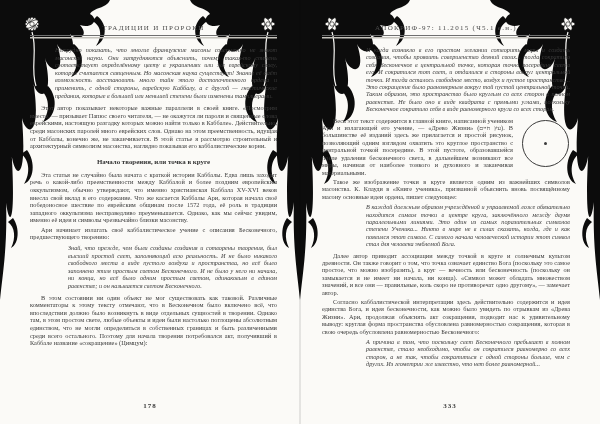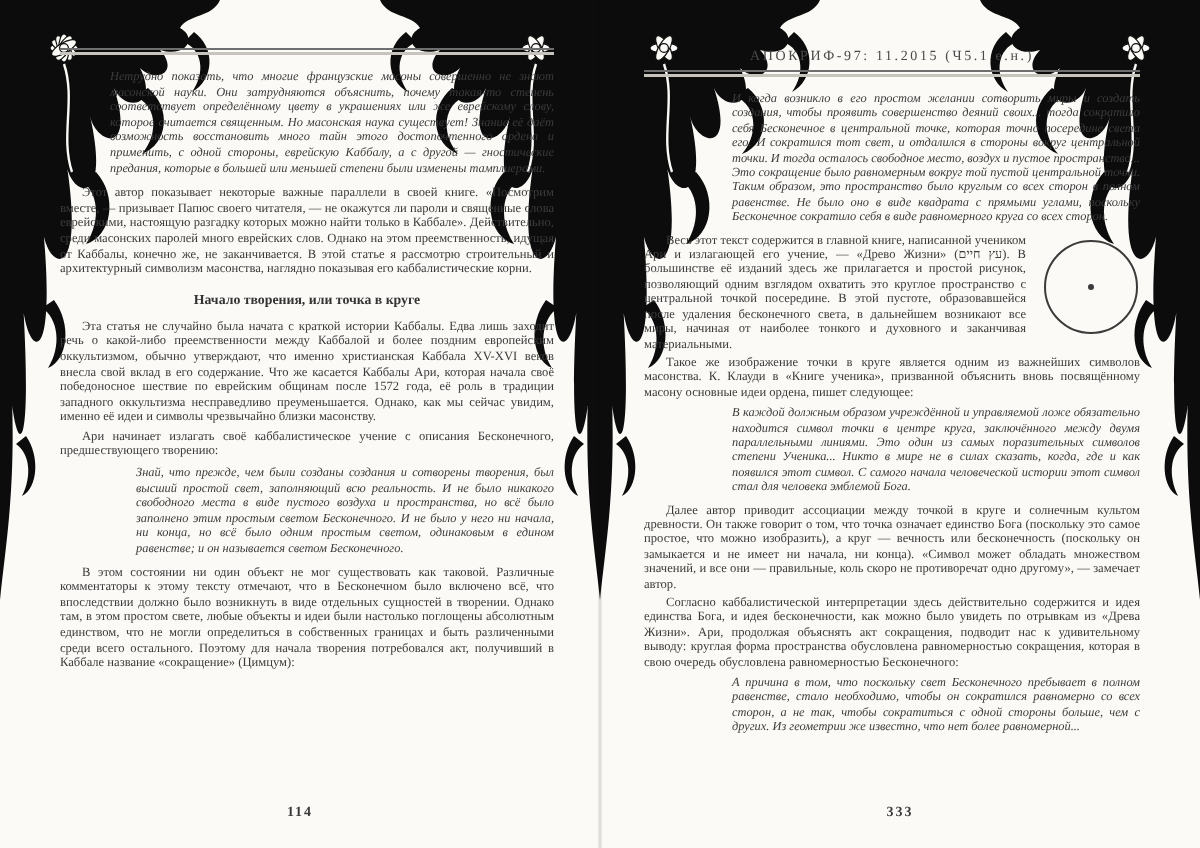--- a/index.html
+++ b/index.html
@@ -122,33 +122,34 @@
       <path d="M0 8 C6 26 -2 44 4 62" stroke="#fbfaf7" stroke-width="1.2" fill="none"></path>
       <ellipse rx="7" ry="2.6" fill="#fbfaf7" stroke="#0c0c0c" stroke-width="0.6"></ellipse>
       <ellipse rx="7" ry="2.6" transform="rotate(60)" fill="#fbfaf7" stroke="#0c0c0c" stroke-width="0.6"></ellipse>
       <ellipse rx="7" ry="2.6" transform="rotate(120)" fill="#fbfaf7" stroke="#0c0c0c" stroke-width="0.6"></ellipse>
       <circle r="2.2" fill="#fbfaf7" stroke="#0c0c0c" stroke-width="0.6"></circle>
     </g>
   </svg>
 
   <div class="page left">
     <div class="content">
+      <div class="running-head">ТРАДИЦИИ И ПРОРОКИ</div>
       <div class="head-rule"></div>
 
       <p class="quote intro">Нетрудно показать, что многие французские масоны совершенно не знают масонской науки. Они затрудняются объяснить, почему такая-то степень соответствует определённому цвету в украшениях или же еврейскому слову, которое считается священным. Но масонская наука существует! Знание её даёт возможность восстановить много тайн этого достопочтенного ордена и применить, с одной стороны, еврейскую Каббалу, а с другой — гностические предания, которые в большей или меньшей степени были изменены тамплиерами.</p>
       <p class="para">Этот автор показывает некоторые важные параллели в своей книге. «Посмотрим вместе, — призывает Папюс своего читателя, — не окажутся ли пароли и священные слова еврейскими, настоящую разгадку которых можно найти только в Каббале». Действительно, среди масонских паролей много еврейских слов. Однако на этом преемственность, идущая от Каббалы, конечно же, не заканчивается. В этой статье я рассмотрю строительный и архитектурный символизм масонства, наглядно показывая его каббалистические корни.</p>
 
       <div class="section-heading">Начало творения, или точка в круге</div>
 
       <p class="para">Эта статья не случайно была начата с краткой истории Каббалы. Едва лишь заходит речь о какой-либо преемственности между Каббалой и более поздним европейским оккультизмом, обычно утверждают, что именно христианская Каббала XV-XVI веков внесла свой вклад в его содержание. Что же касается Каббалы Ари, которая начала своё победоносное шествие по еврейским общинам после 1572 года, её роль в традиции западного оккультизма несправедливо преуменьшается. Однако, как мы сейчас увидим, именно её идеи и символы чрезвычайно близки масонству.</p>
       <p class="para">Ари начинает излагать своё каббалистическое учение с описания Бесконечного, предшествующего творению:</p>
       <p class="quote">Знай, что прежде, чем были созданы создания и сотворены творения, был высший простой свет, заполняющий всю реальность. И не было никакого свободного места в виде пустого воздуха и пространства, но всё было заполнено этим простым светом Бесконечного. И не было у него ни начала, ни конца, но всё было одним простым светом, одинаковым в едином равенстве; и он называется светом Бесконечного.</p>
       <p class="para">В этом состоянии ни один объект не мог существовать как таковой. Различные комментаторы к этому тексту отмечают, что в Бесконечном было включено всё, что впоследствии должно было возникнуть в виде отдельных сущностей в творении. Однако там, в этом простом свете, любые объекты и идеи были настолько поглощены абсолютным единством, что не могли определиться в собственных границах и быть различенными среди всего остального. Поэтому для начала творения потребовался акт, получивший в Каббале название «сокращение» (Цимцум):</p>
     </div>
-    <div class="page-number">114</div>
+    <div class="page-number">178</div>
   </div>
 
   <div class="page right">
     <div class="content">
       <div class="running-head">АПОКРИФ-97: 11.2015 (Ч5.1 е.н.)</div>
       <div class="head-rule"></div>
 
       <p class="quote">И когда возникло в его простом желании сотворить миры и создать создания, чтобы проявить совершенство деяний своих... тогда сократило себя Бесконечное в центральной точке, которая точно посередине света его. И сократился тот свет, и отдалился в стороны вокруг центральной точки. И тогда осталось свободное место, воздух и пустое пространство... Это сокращение было равномерным вокруг той пустой центральной точки. Таким образом, это пространство было круглым со всех сторон в полном равенстве. Не было оно в виде квадрата с прямыми углами, поскольку Бесконечное сократило себя в виде равномерного круга со всех сторон.</p>
 
       <div class="para-with-figure">

